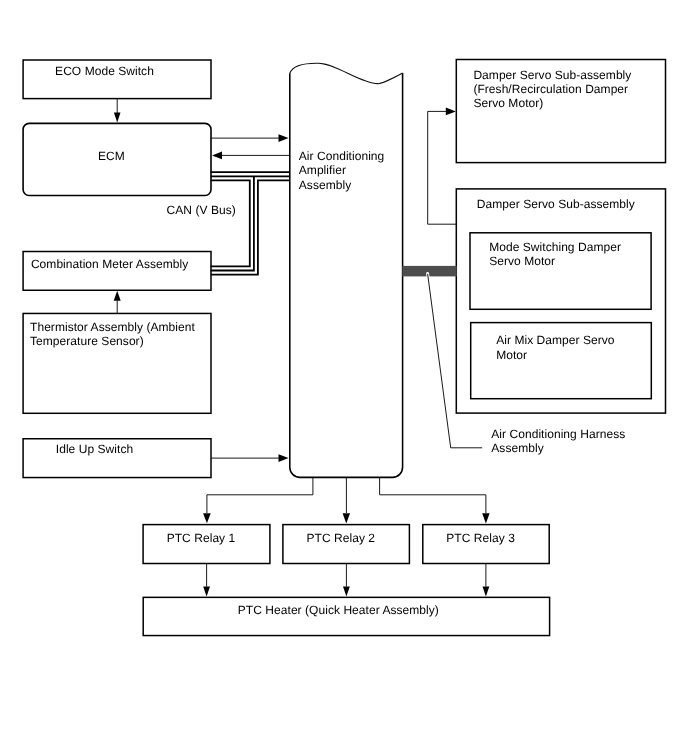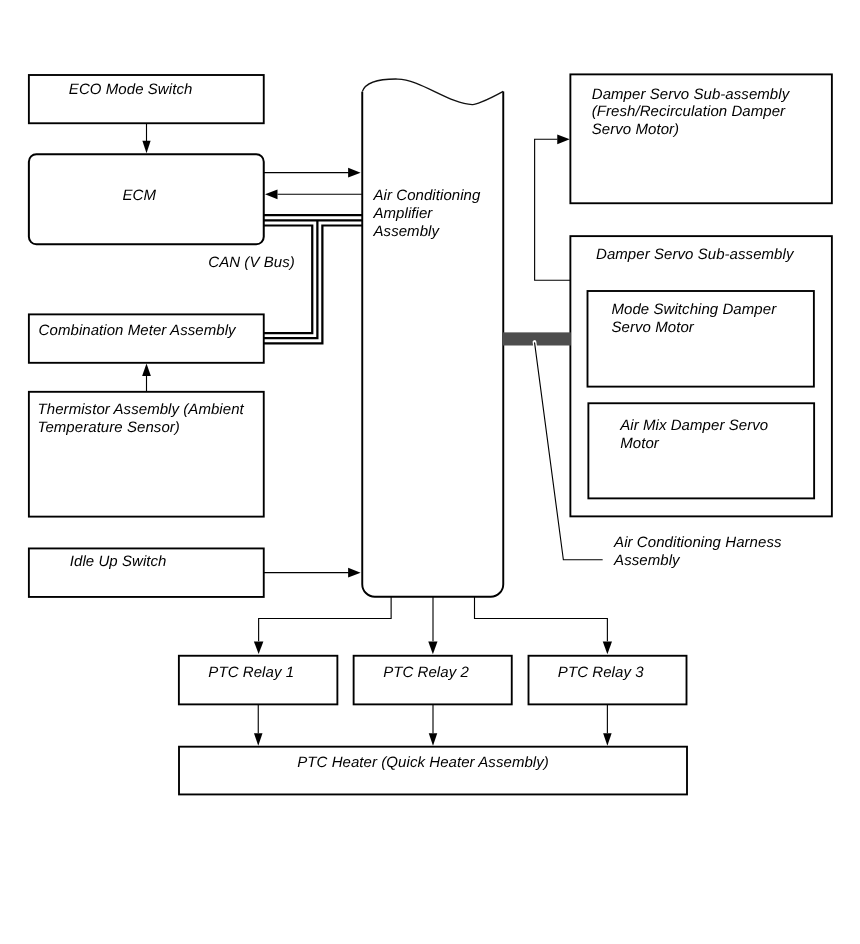--- a/index.html
+++ b/index.html
@@ -1,19 +1,19 @@
 <!DOCTYPE html>
 <html><head>
 <meta charset="utf-8">
 <title>Air Conditioning System Diagram</title>
 <style>
   html,body{margin:0;padding:0;background:#ffffff;}
   body{width:688px;height:755px;overflow:hidden;font-family:"Liberation Sans",sans-serif;
        -webkit-font-smoothing:antialiased;text-rendering:geometricPrecision;}
-  #diagram{position:absolute;left:0;top:0;width:688px;height:755px;font-style:italic;}
+  #diagram{position:absolute;left:0;top:0;width:688px;height:755px;}
   svg{display:block;}
   .bx{fill:#ffffff;stroke:#000000;stroke-width:1.5;}
   .bx-r{fill:#ffffff;stroke:#000000;stroke-width:1.6;}
   .conn{fill:none;stroke:#000000;stroke-width:0.9;}
   .bus{fill:none;stroke:#000000;stroke-width:1.8;}
   .lbl{font-family:"Liberation Sans",sans-serif;font-size:12px;letter-spacing:0.05px;fill:#000000;}
   .harness{fill:#4d4d4d;}
 </style>
 </head>
 <body>

